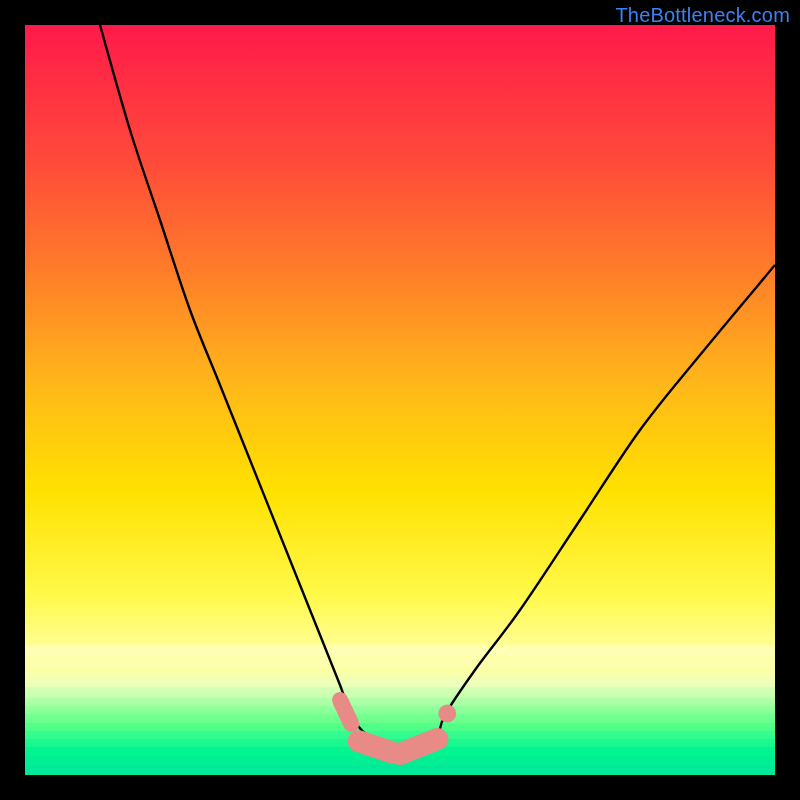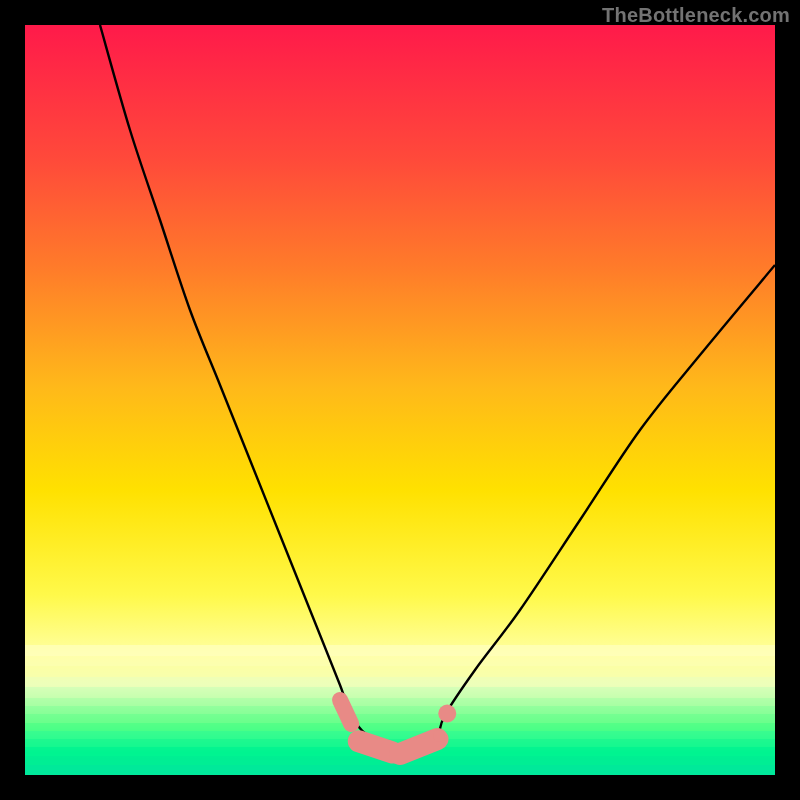--- a/index.html
+++ b/index.html
@@ -40,23 +40,23 @@
   }
   .band {
     position: absolute;
     left: 0;
     width: 100%;
   }
   .watermark {
     position: absolute;
     top: 4px;
     right: 10px;
-    color: #737373;
+    color: #3b82f6;
     font-size: 20px;
-    font-weight: 700;
+    font-weight: 400;
     letter-spacing: 0.2px;
     user-select: none;
   }
   svg.curve {
     position: absolute;
     inset: 0;
     width: 100%;
     height: 100%;
   }
   .dot {

